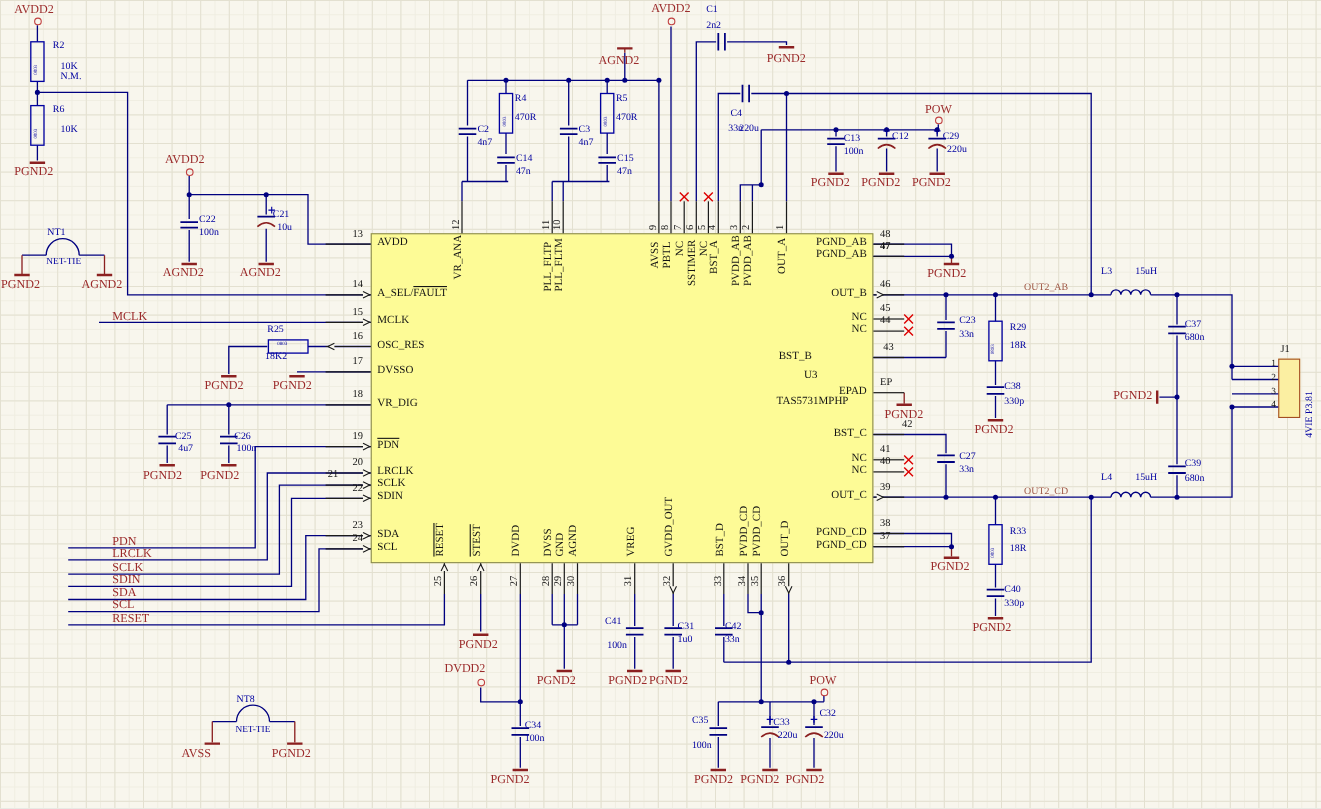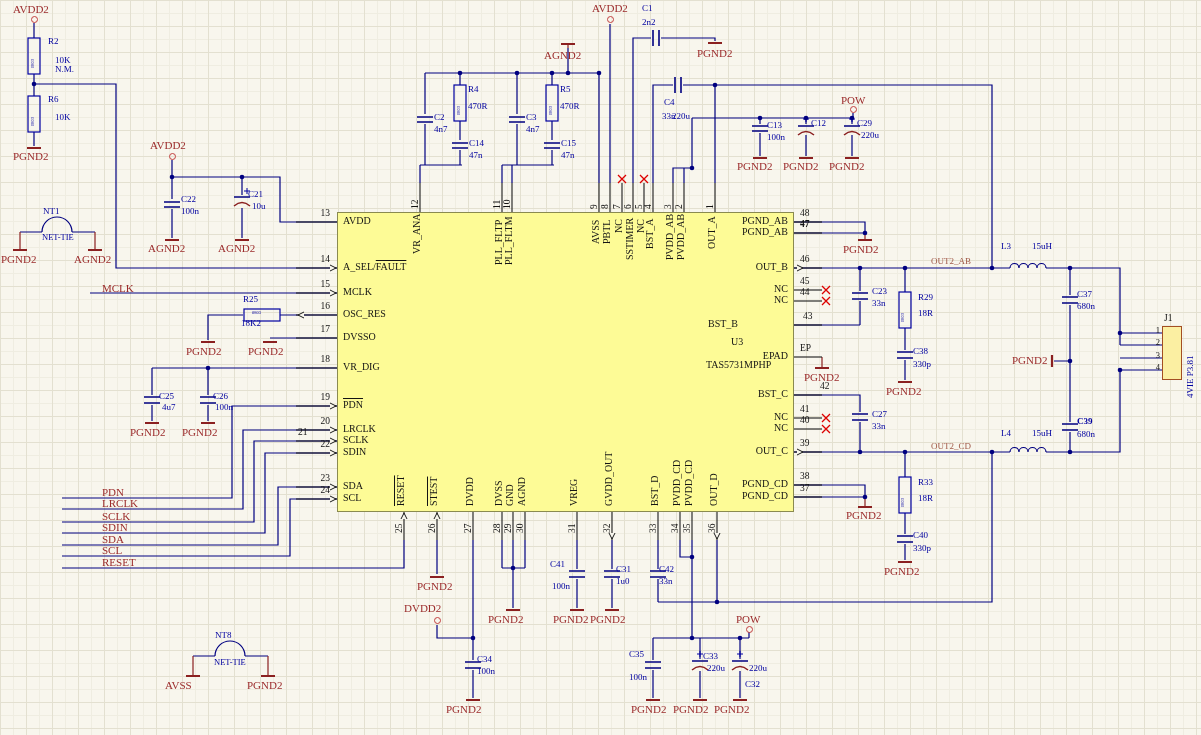--- a/index.html
+++ b/index.html
@@ -346,39 +346,39 @@
       <div class="lbl blue" style="left: 872px; top: 287px;">C23</div>
       <div class="lbl blue" style="left: 872px; top: 299px;">33n</div>
       <div class="lbl blue" style="left: 913px; top: 347px;">C38</div>
       <div class="lbl blue" style="left: 913px; top: 360px;">330p</div>
       <div class="lbl blue" style="left: 872px; top: 410px;">C27</div>
       <div class="lbl blue" style="left: 872px; top: 422px;">33n</div>
       <div class="lbl blue" style="left: 913px; top: 531px;">C40</div>
       <div class="lbl blue" style="left: 913px; top: 544px;">330p</div>
       <div class="lbl blue" style="left: 1077px; top: 290px;">C37</div>
       <div class="lbl blue" style="left: 1077px; top: 302px;">680n</div>
-      <div class="lbl blue" style="left: 1077px; top: 417px; font-weight: bold;">C39</div>
+      <div class="lbl blue" style="left: 1077px; top: 417px;">C39</div>
       <div class="lbl blue" style="left: 1077px; top: 430px;">680n</div>
       <div class="lbl blue" style="left: 159px; top: 392px;">C25</div>
       <div class="lbl blue" style="left: 162px; top: 403px;">4u7</div>
       <div class="lbl blue" style="left: 213px; top: 392px;">C26</div>
       <div class="lbl blue" style="left: 215px; top: 403px;">100n</div>
       <div class="lbl blue" style="left: 550px; top: 560px;">C41</div>
       <div class="lbl blue" style="left: 552px; top: 582px;">100n</div>
       <div class="lbl blue" style="left: 616px; top: 565px;">C31</div>
       <div class="lbl blue" style="left: 616px; top: 577px;">1u0</div>
       <div class="lbl blue" style="left: 659px; top: 565px;">C42</div>
       <div class="lbl blue" style="left: 659px; top: 577px;">33n</div>
       <div class="lbl blue" style="left: 477px; top: 655px;">C34</div>
       <div class="lbl blue" style="left: 477px; top: 667px;">100n</div>
       <div class="lbl blue" style="left: 629px; top: 650px;">C35</div>
       <div class="lbl blue" style="left: 629px; top: 673px;">100n</div>
       <div class="lbl blue" style="left: 703px; top: 652px;">C33</div>
       <div class="lbl blue" style="left: 707px; top: 664px;">220u</div>
-      <div class="lbl blue" style="left: 745px; top: 680px;">C32</div>
+      <div class="lbl blue" style="left: 745px; top: 644px;">C32</div>
       <div class="lbl blue" style="left: 749px; top: 664px;">220u</div>
       <div class="lbl blue" style="left: 1001px; top: 242px;">L3</div>
       <div class="lbl blue" style="left: 1032px; top: 242px;">15uH</div>
       <div class="lbl blue" style="left: 1001px; top: 429px;">L4</div>
       <div class="lbl blue" style="left: 1032px; top: 429px;">15uH</div>
       <div class="lbl pin" style="left: 343px; top: 216px;"><span>AVDD</span></div>
       <div class="lbl num" style="left: 298px; top: 209px; width: 32px; text-align: right;">13</div>
       <div class="lbl pin" style="left: 343px; top: 262px;"><span>A_SEL/</span><span class="ovl">FAULT</span></div>
       <div class="lbl num" style="left: 298px; top: 255px; width: 32px; text-align: right;">14</div>
       <div class="lbl pin" style="left: 343px; top: 287px;"><span>MCLK</span></div>

